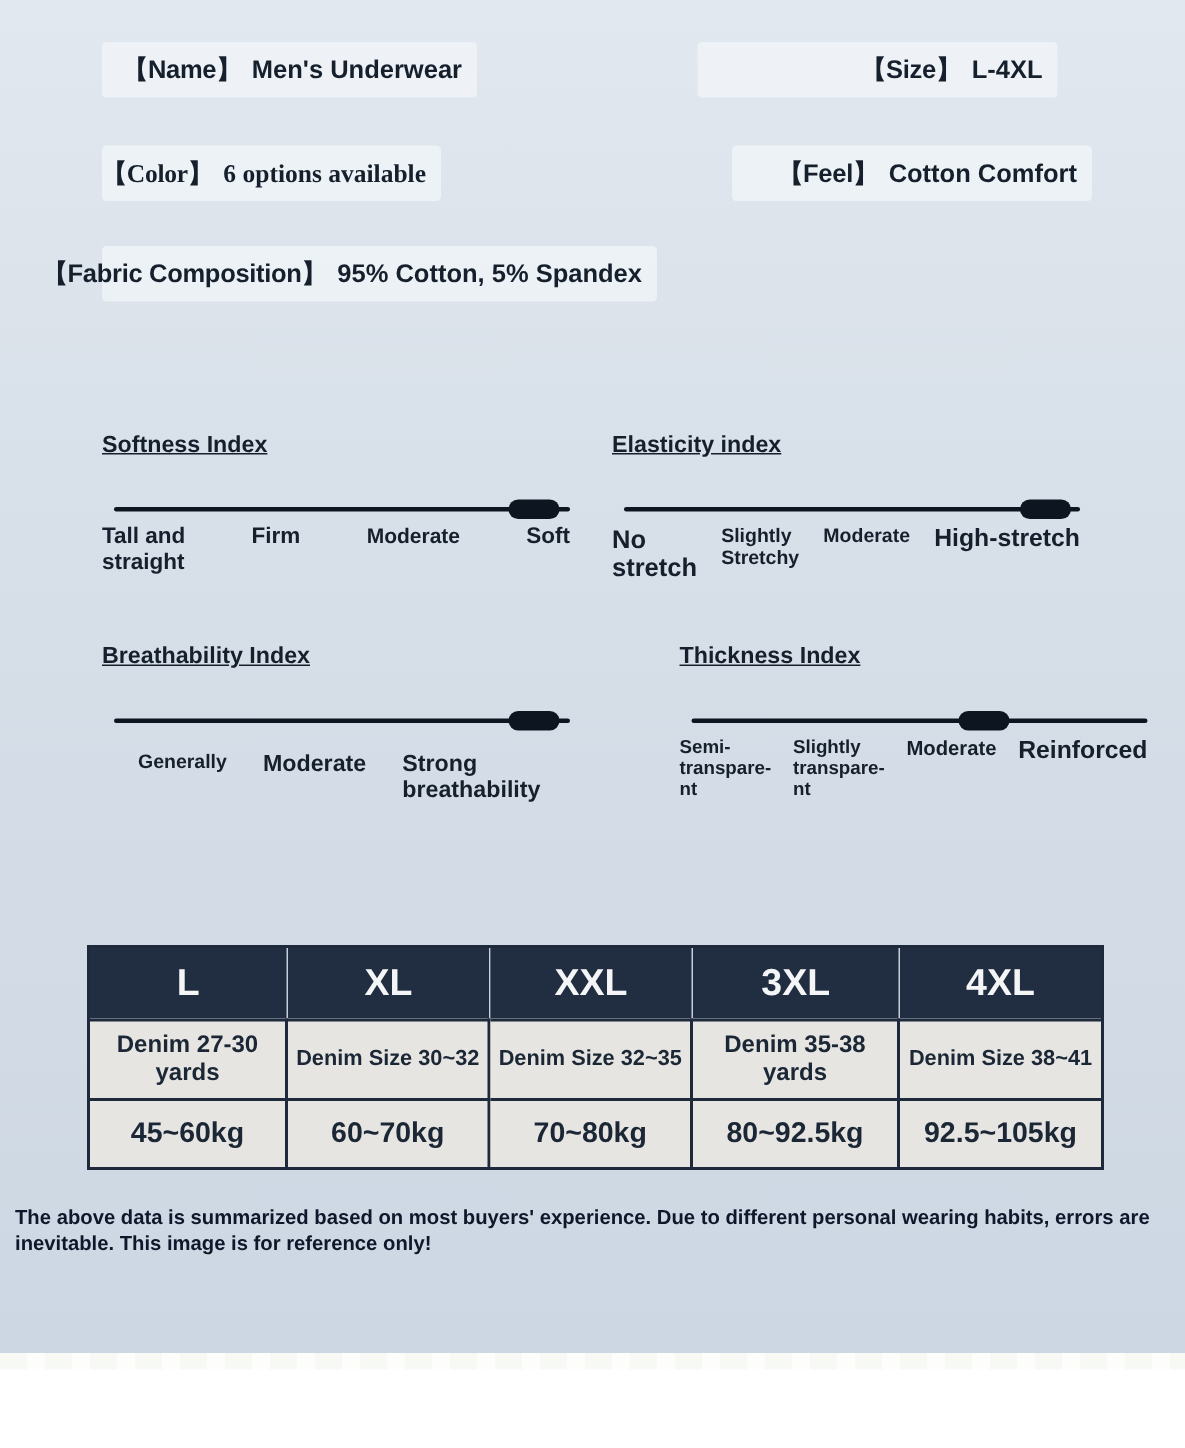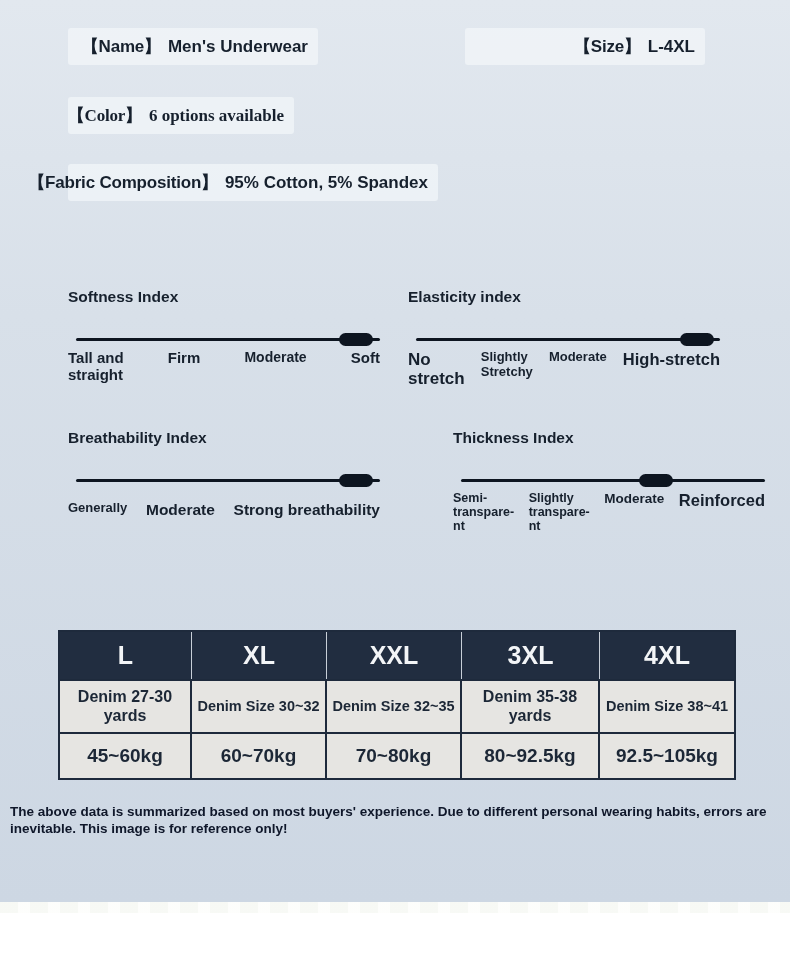--- a/index.html
+++ b/index.html
@@ -28,36 +28,36 @@
   .attr-size  {left:465px;top:28px; width:240px;}
   .attr-color {left:68px; top:97px; width:226px;font-family:Liberation Serif, serif;}
   .attr-feel  {left:488px;top:97px; width:240px;}
   .attr-fabric{left:68px; top:164px;width:370px;}
   
   .slider{position:absolute;width:312px;height:120px;}
   .slider-softness    {left:68px; top:288px;}
   .slider-elasticity  {left:408px;top:288px;}
   .slider-breathability{left:68px;top:429px;}
   .slider-thickness   {left:408px;top:429px;margin-left:45px;}
-  .slider-title{font-size:15.5px;font-weight:bold;}
+  .slider-title{font-size:15.5px;font-weight:bold;text-decoration:underline;}
   .track{position:absolute;left:8px;right:0;top:50px;height:2.5px;background:#0d1520;border-radius:2px;}
   .handle{position:absolute;top:-5.5px;width:34px;height:13px;border-radius:7px;background:#0d1520;}
   .labels{
     position:absolute;left:0;right:0;top:62px;min-height:46px;
     display:flex;justify-content:space-between;align-items:flex-start;
     font-weight:bold;white-space:pre-line;line-height:1.12;
   }
   .labels .s-label{display:block;}
   .slider-softness .s-label{font-size:15px;}
   .slider-softness .s-label:nth-child(3){font-size:14px;}
   .slider-elasticity .s-label{font-size:13px;}
   .slider-elasticity .s-label:nth-child(1){font-size:17px;}
   .slider-elasticity .s-label:nth-child(4){font-size:16.5px;}
   .slider-breathability .labels{top:72px;min-height:24px;}
-  .slider-breathability .s-label{font-size:15.5px;}
+  .slider-breathability .s-label{font-size:15.5px;margin-left:24px;}
   .slider-breathability .s-label:nth-child(1){font-size:13px;}
   .slider-thickness .s-label{font-size:12.5px;}
   .slider-thickness .s-label:nth-child(3){font-size:13.5px;}
   .slider-thickness .s-label:nth-child(4){font-size:16.5px;}
   
   .size-table{
     position:absolute;left:58px;top:630px;width:674px;
     display:grid;grid-template-columns:132px 135px 135px 138px 134px;
     grid-template-rows:47px 53px 46px;
     border:2px solid #1e2a3c;box-sizing:content-box;
@@ -95,20 +95,24 @@
     <span class="lab">【Name】</span>
     <span class="val">Men's Underwear</span>
   </div>
   <div class="attr attr-size">
     <span class="lab">【Size】</span>
     <span class="val">L-4XL</span>
   </div>
   <div class="attr attr-color">
     <span class="lab">【Color】</span>
     <span class="val">6 options available</span>
+  </div>
+  <div class="attr attr-feel">
+    <span class="lab">【Feel】</span>
+    <span class="val">Cotton Comfort</span>
   </div>
   <div class="attr attr-fabric">
     <span class="lab">【Fabric Composition】</span>
     <span class="val">95% Cotton, 5% Spandex</span>
   </div>
 
   <div class="slider slider-softness">
     <div class="slider-title">Softness Index</div>
     <div class="track">
       <div class="handle" style="left:86.5%"></div>

